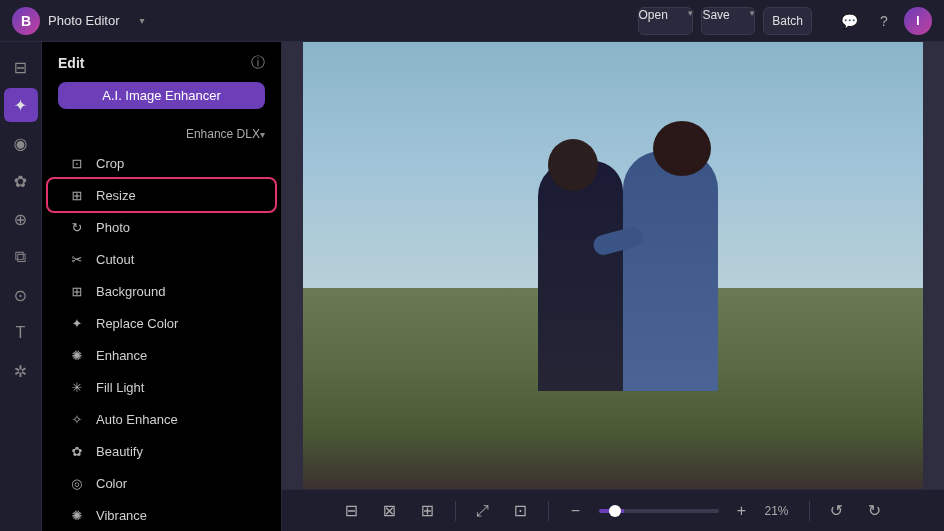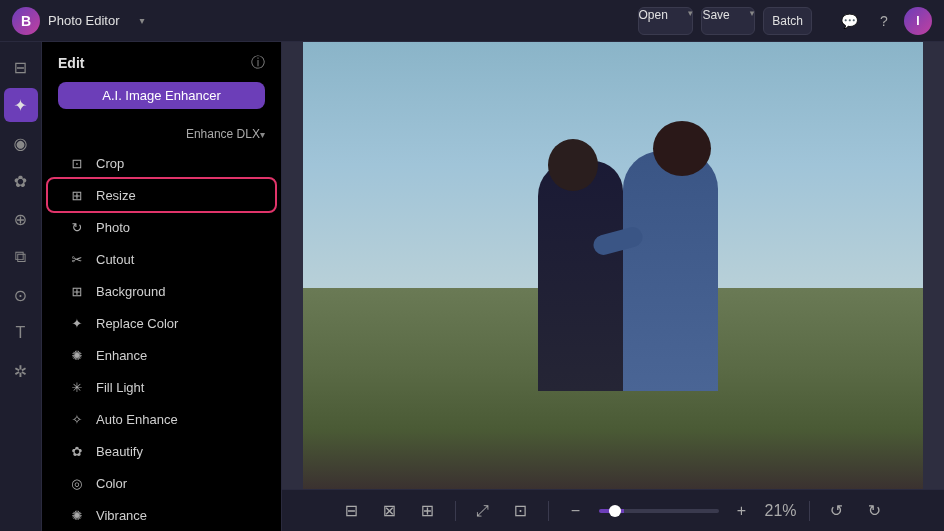--- a/index.html
+++ b/index.html
@@ -309,21 +309,21 @@
     }
     .zoom-slider::-webkit-slider-thumb {
       -webkit-appearance: none;
       width: 12px;
       height: 12px;
       border-radius: 50%;
       background: #fff;
       cursor: pointer;
     }
     .zoom-pct {
-      font-size: 16px;
+      font-size: 12px;
       color: #aaa;
       width: 32px;
     }
     .bottom-divider {
       width: 1px;
       height: 20px;
       background: #3a3a4e;
       margin: 0 4px;
     }
   </style>

